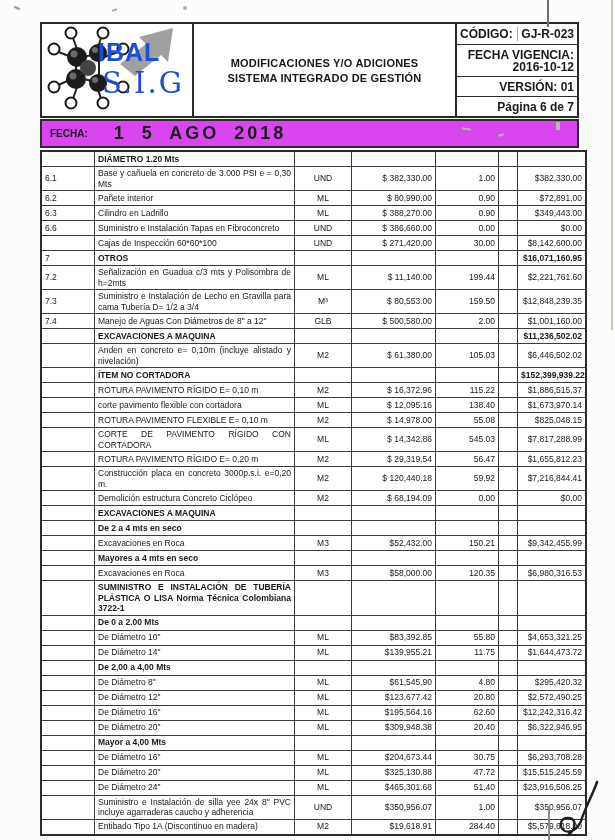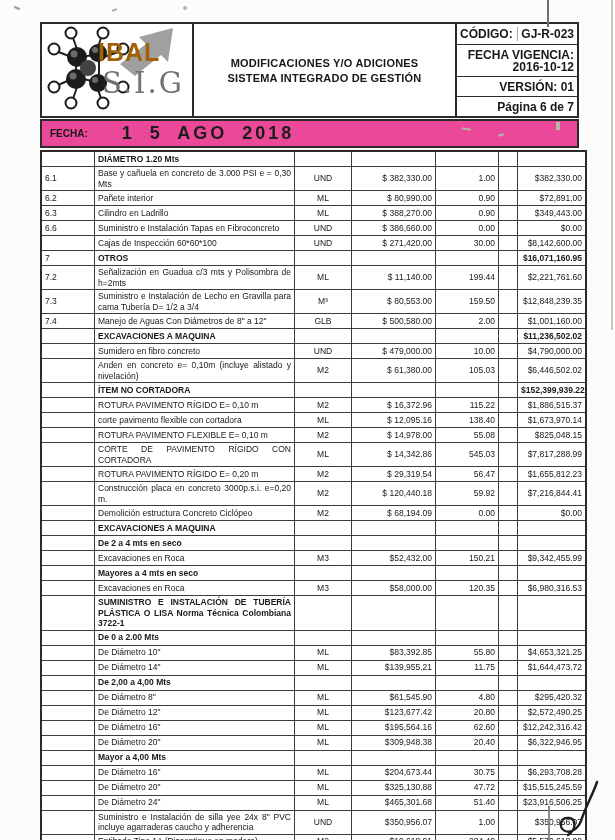--- a/index.html
+++ b/index.html
@@ -15,26 +15,26 @@
   .meta-cell{width:120px;display:flex;flex-direction:column;font-weight:bold;font-size:12px;}
   .meta-row{border-bottom:1.5px solid #2b2b2b;display:flex;align-items:center;
        justify-content:flex-end;padding:0 3px;}
   .meta-row:last-child{border-bottom:none;}
   .m-codigo{height:20px;justify-content:space-between;}
   .m-codigo .val{border-left:1px solid #aaa;padding-left:3px;}
   .m-vigencia{height:31px;flex-direction:column;align-items:flex-end;justify-content:center;line-height:12px;}
   .m-version{height:19px;}
   .m-pagina{flex:1;}
   .brand{position:absolute;left:56px;top:14px;font-size:25px;font-weight:bold;
-       letter-spacing:1px;color:#a16207;}
+       letter-spacing:1px;color:#1d4ed8;}
   .sig{position:absolute;left:60px;top:42px;font-size:29px;font-family:"DejaVu Serif",serif;
-       color:#737373;letter-spacing:2px;}
+       color:#1d4ed8;letter-spacing:2px;}
   
   .fecha{position:absolute;left:40px;top:119px;width:535px;height:25px;
-       border:2px solid #2b2b2b;background:#ec4899;display:flex;align-items:center;gap:8px;}
+       border:2px solid #2b2b2b;background:#d946ef;display:flex;align-items:center;}
   .fecha .lbl{font-size:10px;font-weight:bold;margin-left:8px;}
   .fecha .stamp{margin-left:26px;font-size:18px;font-weight:bold;color:#1d1d1d;
        letter-spacing:3px;word-spacing:7px;transform:scaleY(1.05);}
   
   table.items{position:absolute;left:40px;top:150px;width:535px;border-collapse:collapse;
        table-layout:fixed;background:#fff;border:2px solid #2b2b2b;}
   table.items td{border:1px solid #3c3c3c;font-size:8.5px;line-height:10.5px;
        padding:1px 3px;height:12px;overflow:hidden;}
   td.num{width:46px;text-align:left;}
   td.desc{width:193px;text-align:justify;}
@@ -224,29 +224,20 @@
           <td class="num"></td>
           <td class="desc b">EXCAVACIONES A MAQUINA</td>
           <td class="unit"></td>
           <td class="price"></td>
           <td class="qty"></td>
           <td class="spacer"></td>
           <td class="total b">$11,236,502.02</td>
         </tr>
         <tr>
           <td class="num"></td>
-          <td class="desc">Sumidero en fibro concreto</td>
-          <td class="unit">UND</td>
-          <td class="price">$ 479,000.00</td>
-          <td class="qty">10.00</td>
-          <td class="spacer"></td>
-          <td class="total">$4,790,000.00</td>
-        </tr>
-        <tr>
-          <td class="num"></td>
           <td class="desc">Anden en concreto e= 0,10m (incluye alistado y nivelación)</td>
           <td class="unit">M2</td>
           <td class="price">$ 61,380.00</td>
           <td class="qty">105.03</td>
           <td class="spacer"></td>
           <td class="total">$6,446,502.02</td>
         </tr>
         <tr>
           <td class="num"></td>
           <td class="desc b">ÍTEM NO CORTADORA</td>

